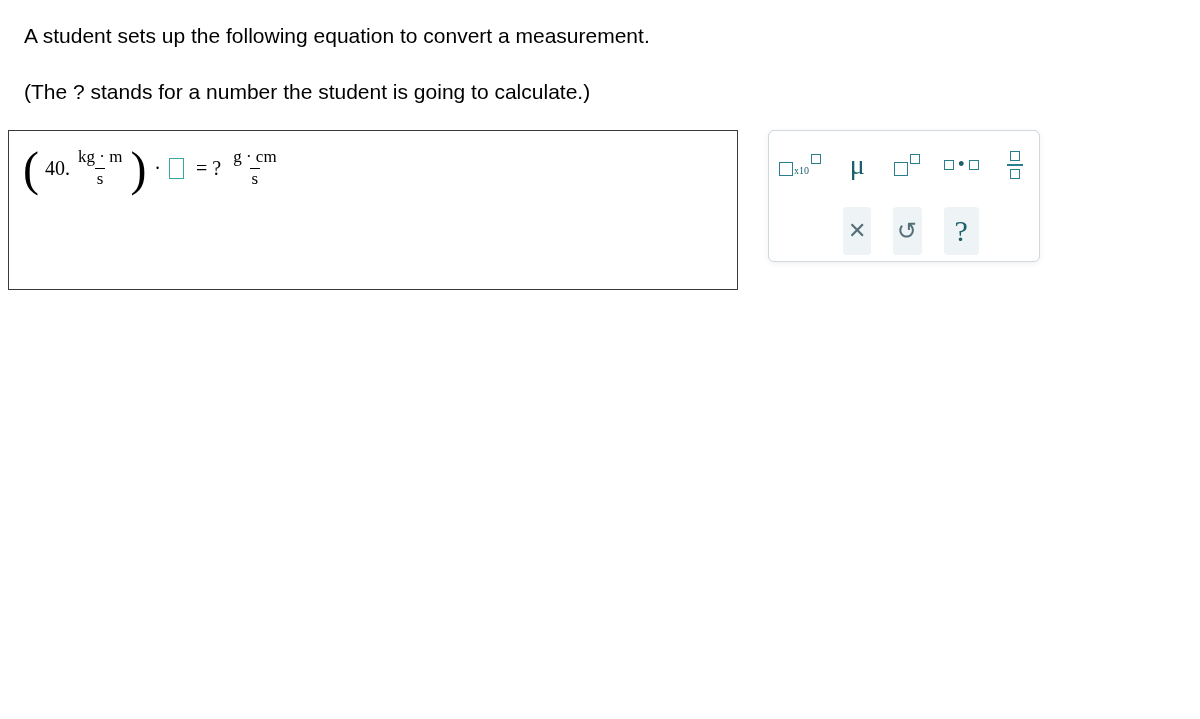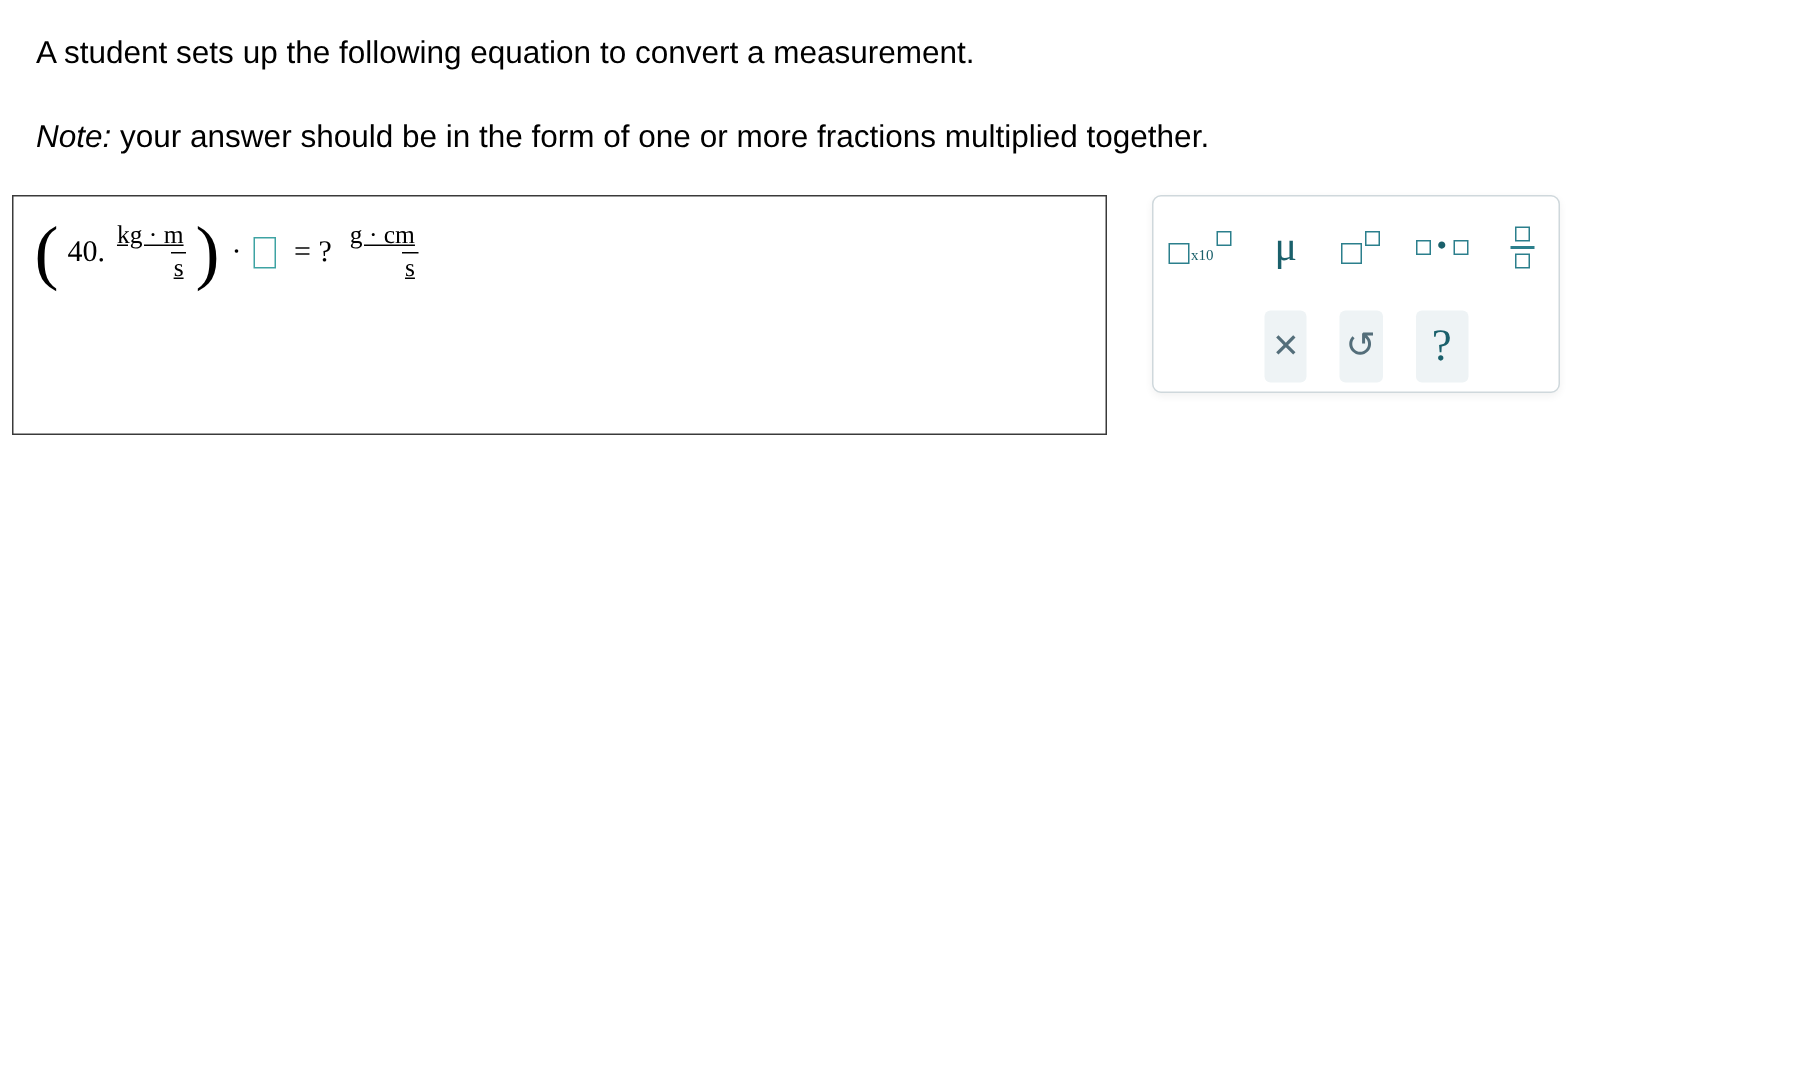--- a/index.html
+++ b/index.html
@@ -41,24 +41,23 @@
     gap: 6px;
     padding-top: 6px;
   }
   .paren {
     font-size: 48px;
     line-height: 0.9;
   }
   .frac {
     display: inline-flex;
     flex-direction: column;
-    align-items: flex-end;
+    align-items: center;
     line-height: 1.1;
     font-size: 17px;
-    text-decoration: underline;
   }
   .frac .num { padding: 0 2px 1px 2px; }
   .frac .den {
     border-top: 1px solid #000;
     padding: 1px 2px 0 2px;
   }
   .placeholder-box {
     display: inline-block;
     width: 15px; height: 21px;
     border: 1.5px solid #3ea3a3;
@@ -128,23 +127,21 @@
   }
   .x-icon { font-size: 22px; color: #546e7a; }
   .undo-icon { font-size: 24px; color: #546e7a; transform: scaleX(-1); }
   .help-icon { font-size: 30px; color: #1a606b; }
 </style>
 </head>
 <body>
 
 <div class="prompt">
   <p>A student sets up the following equation to convert a measurement.</p>
-  <p>
-    <span class="note-label">Note:</span><span> your answer should be in the form of one or more fractions multiplied together.</span>
-  </p>
+  <p>(The ? stands for a number the student is going to calculate.)</p>
 </div>
 
 <div class="work-row">
   <div class="answer-box">
     <div class="eq">
       <span class="paren">(</span>
       <span>40.</span>
       <span class="frac">
         <span class="num">kg · m</span>
         <span class="den">s</span>

